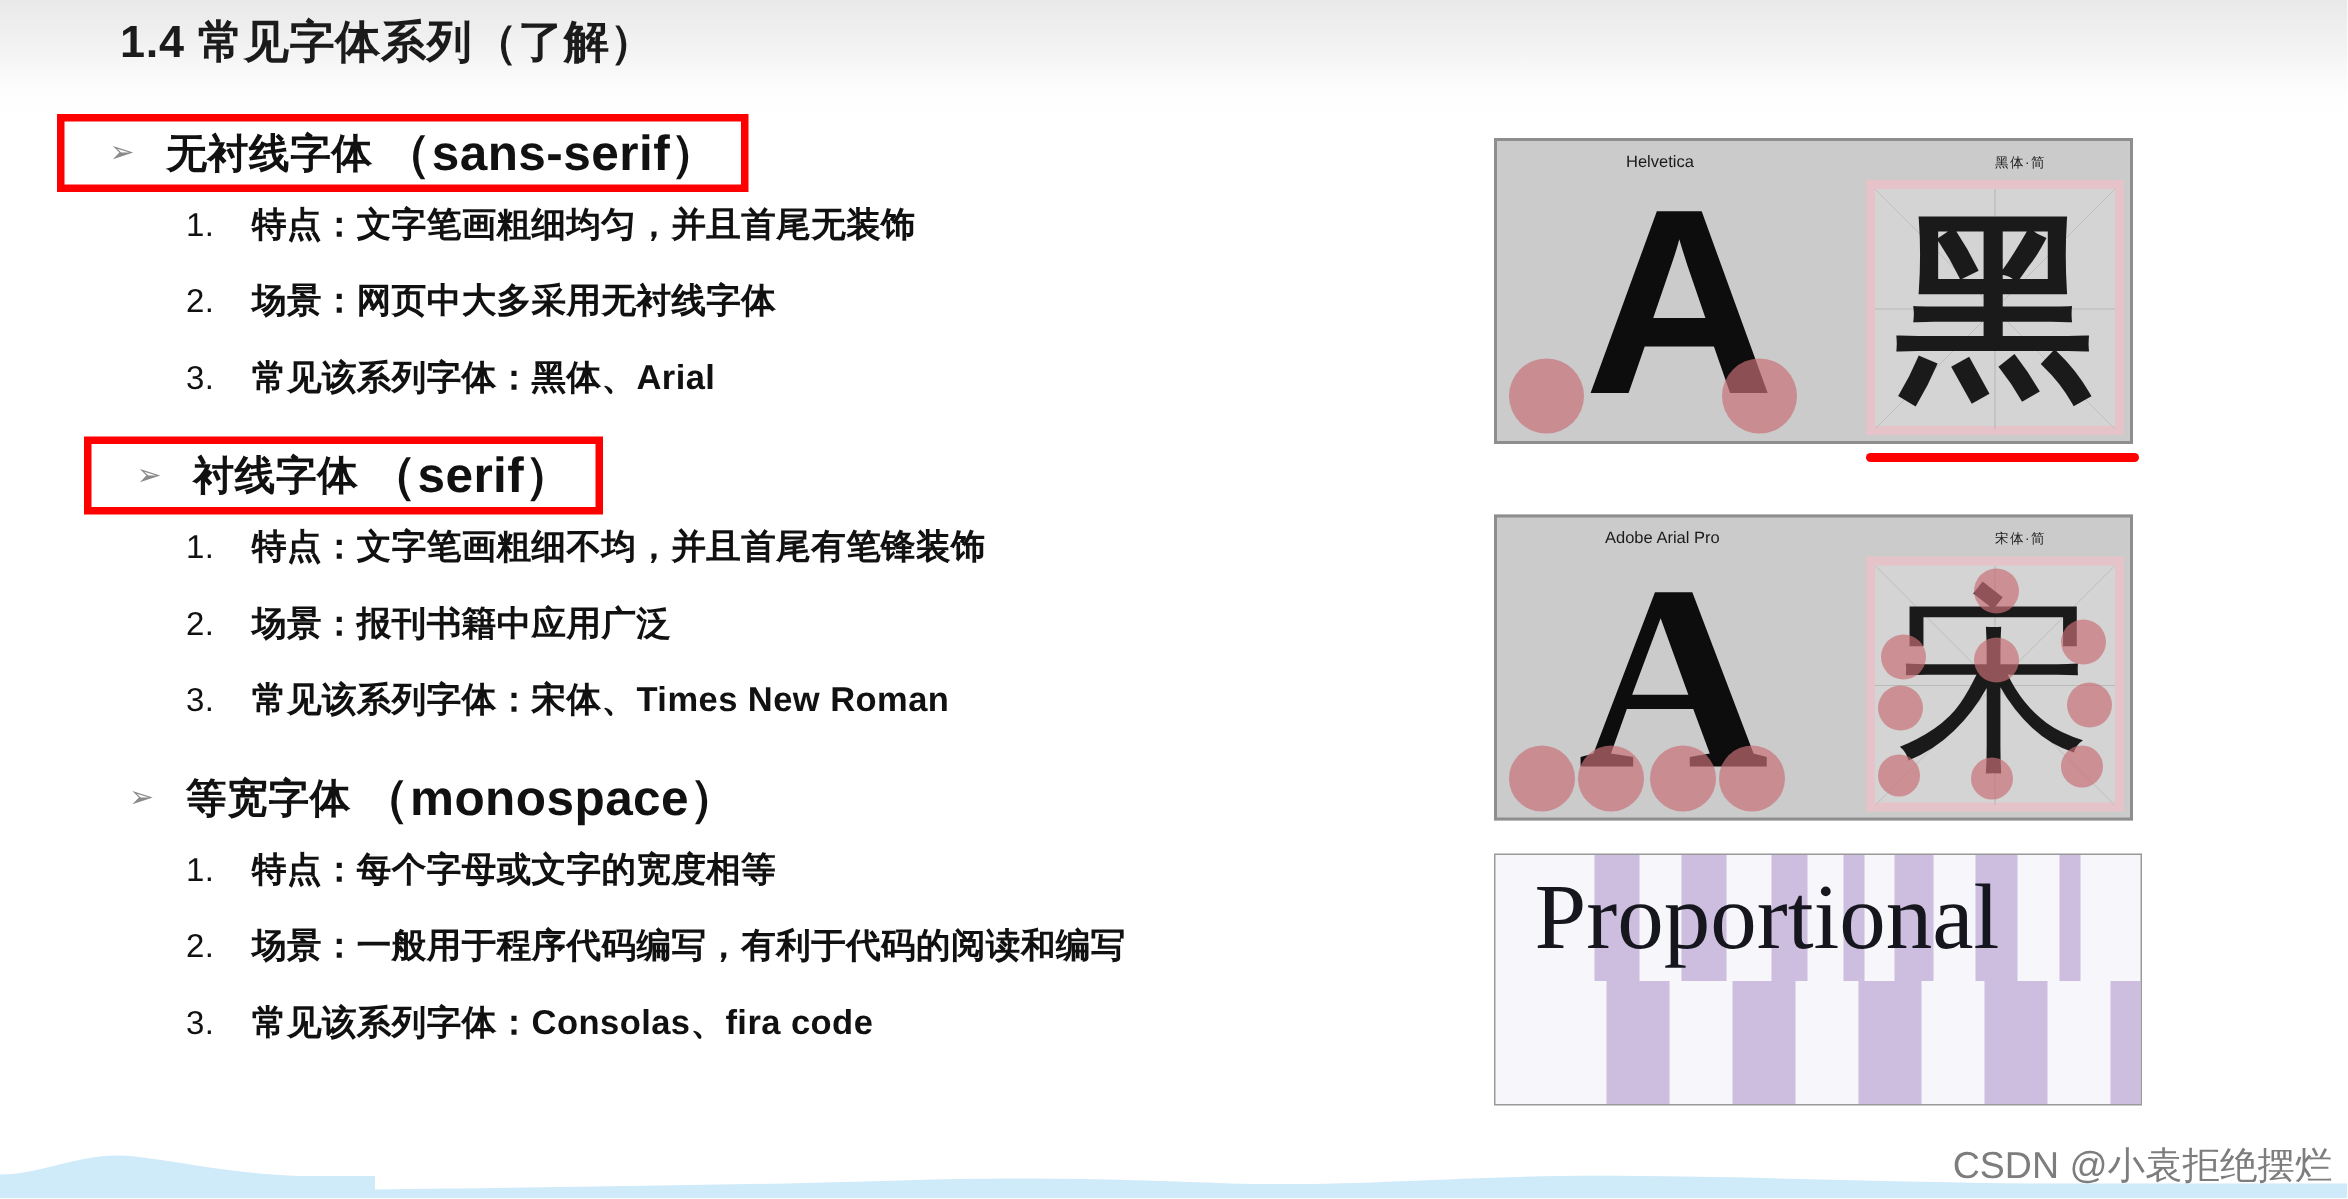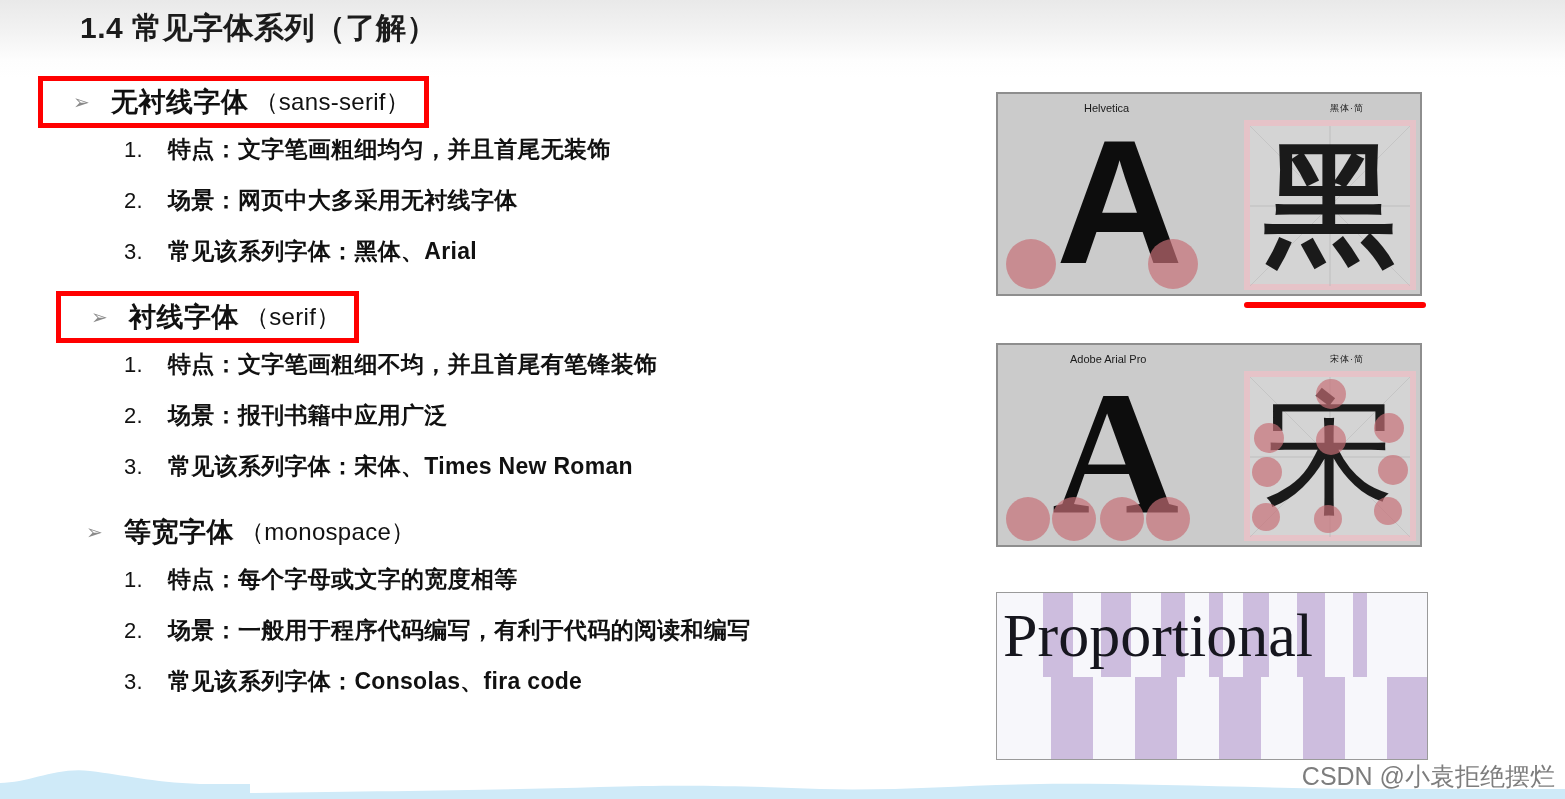--- a/index.html
+++ b/index.html
@@ -79,22 +79,22 @@
   }
 
   .heading-cn {
     font-size: 27px;
     font-weight: bold;
     color: #111111;
     letter-spacing: 0.5px;
   }
 
   .heading-en {
-    font-size: 24px;
-    font-weight: normal;
+    font-size: 33px;
+    font-weight: bold;
     color: #111111;
     margin-left: 6px;
     letter-spacing: 0.3px;
   }
 
   .items { margin-top: 6px; }
 
   .item-row {
     display: flex;
     align-items: baseline;
@@ -186,26 +186,27 @@
   .red-underline {
     position: absolute;
     height: 6px;
     background: #ff0000;
     border-radius: 3px;
   }
 
   
   #fig-mono {
     position: relative;
-    margin-top: 45px;
+    margin-top: 22px;
     width: 432px;
     height: 168px;
     border: 1px solid #9a9a9a;
     background: #f7f7fb;
     overflow: hidden;
+    padding-left: 20px;
   }
 
   .mono-row {
     position: relative;
     height: 84px;
     overflow: hidden;
   }
 
   .stripes { position: absolute; inset: 0; }
   .stripe {

